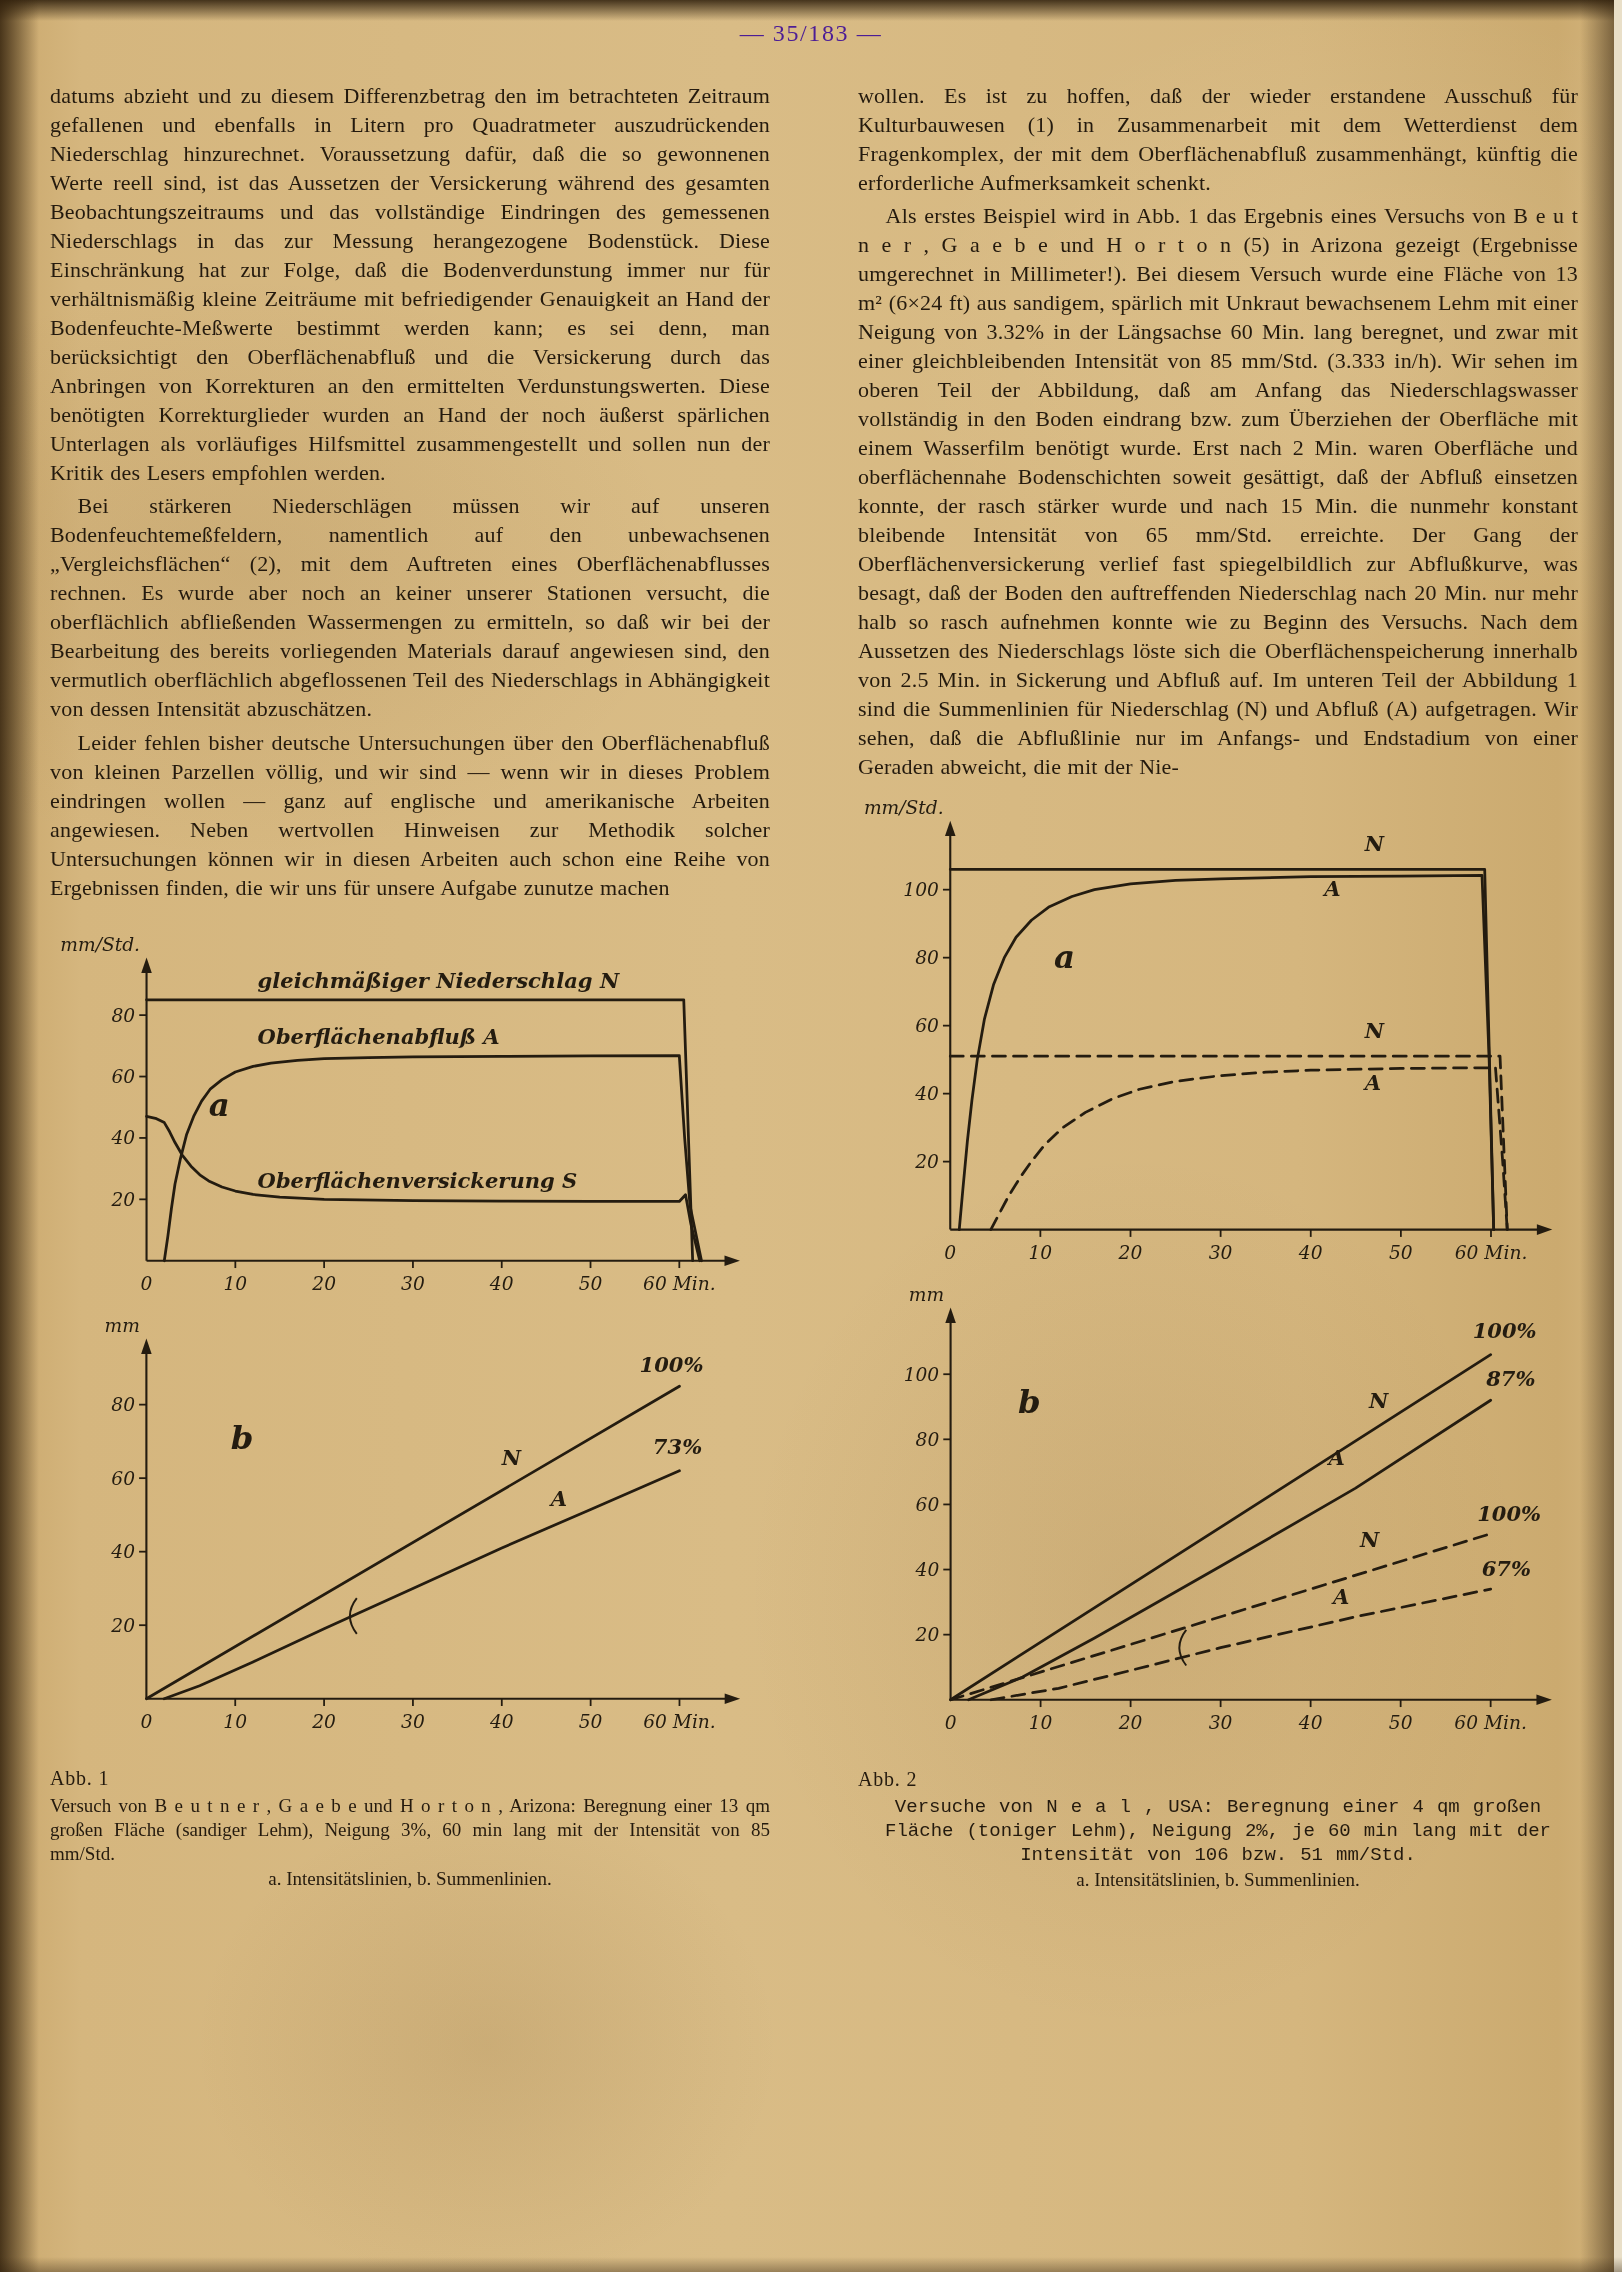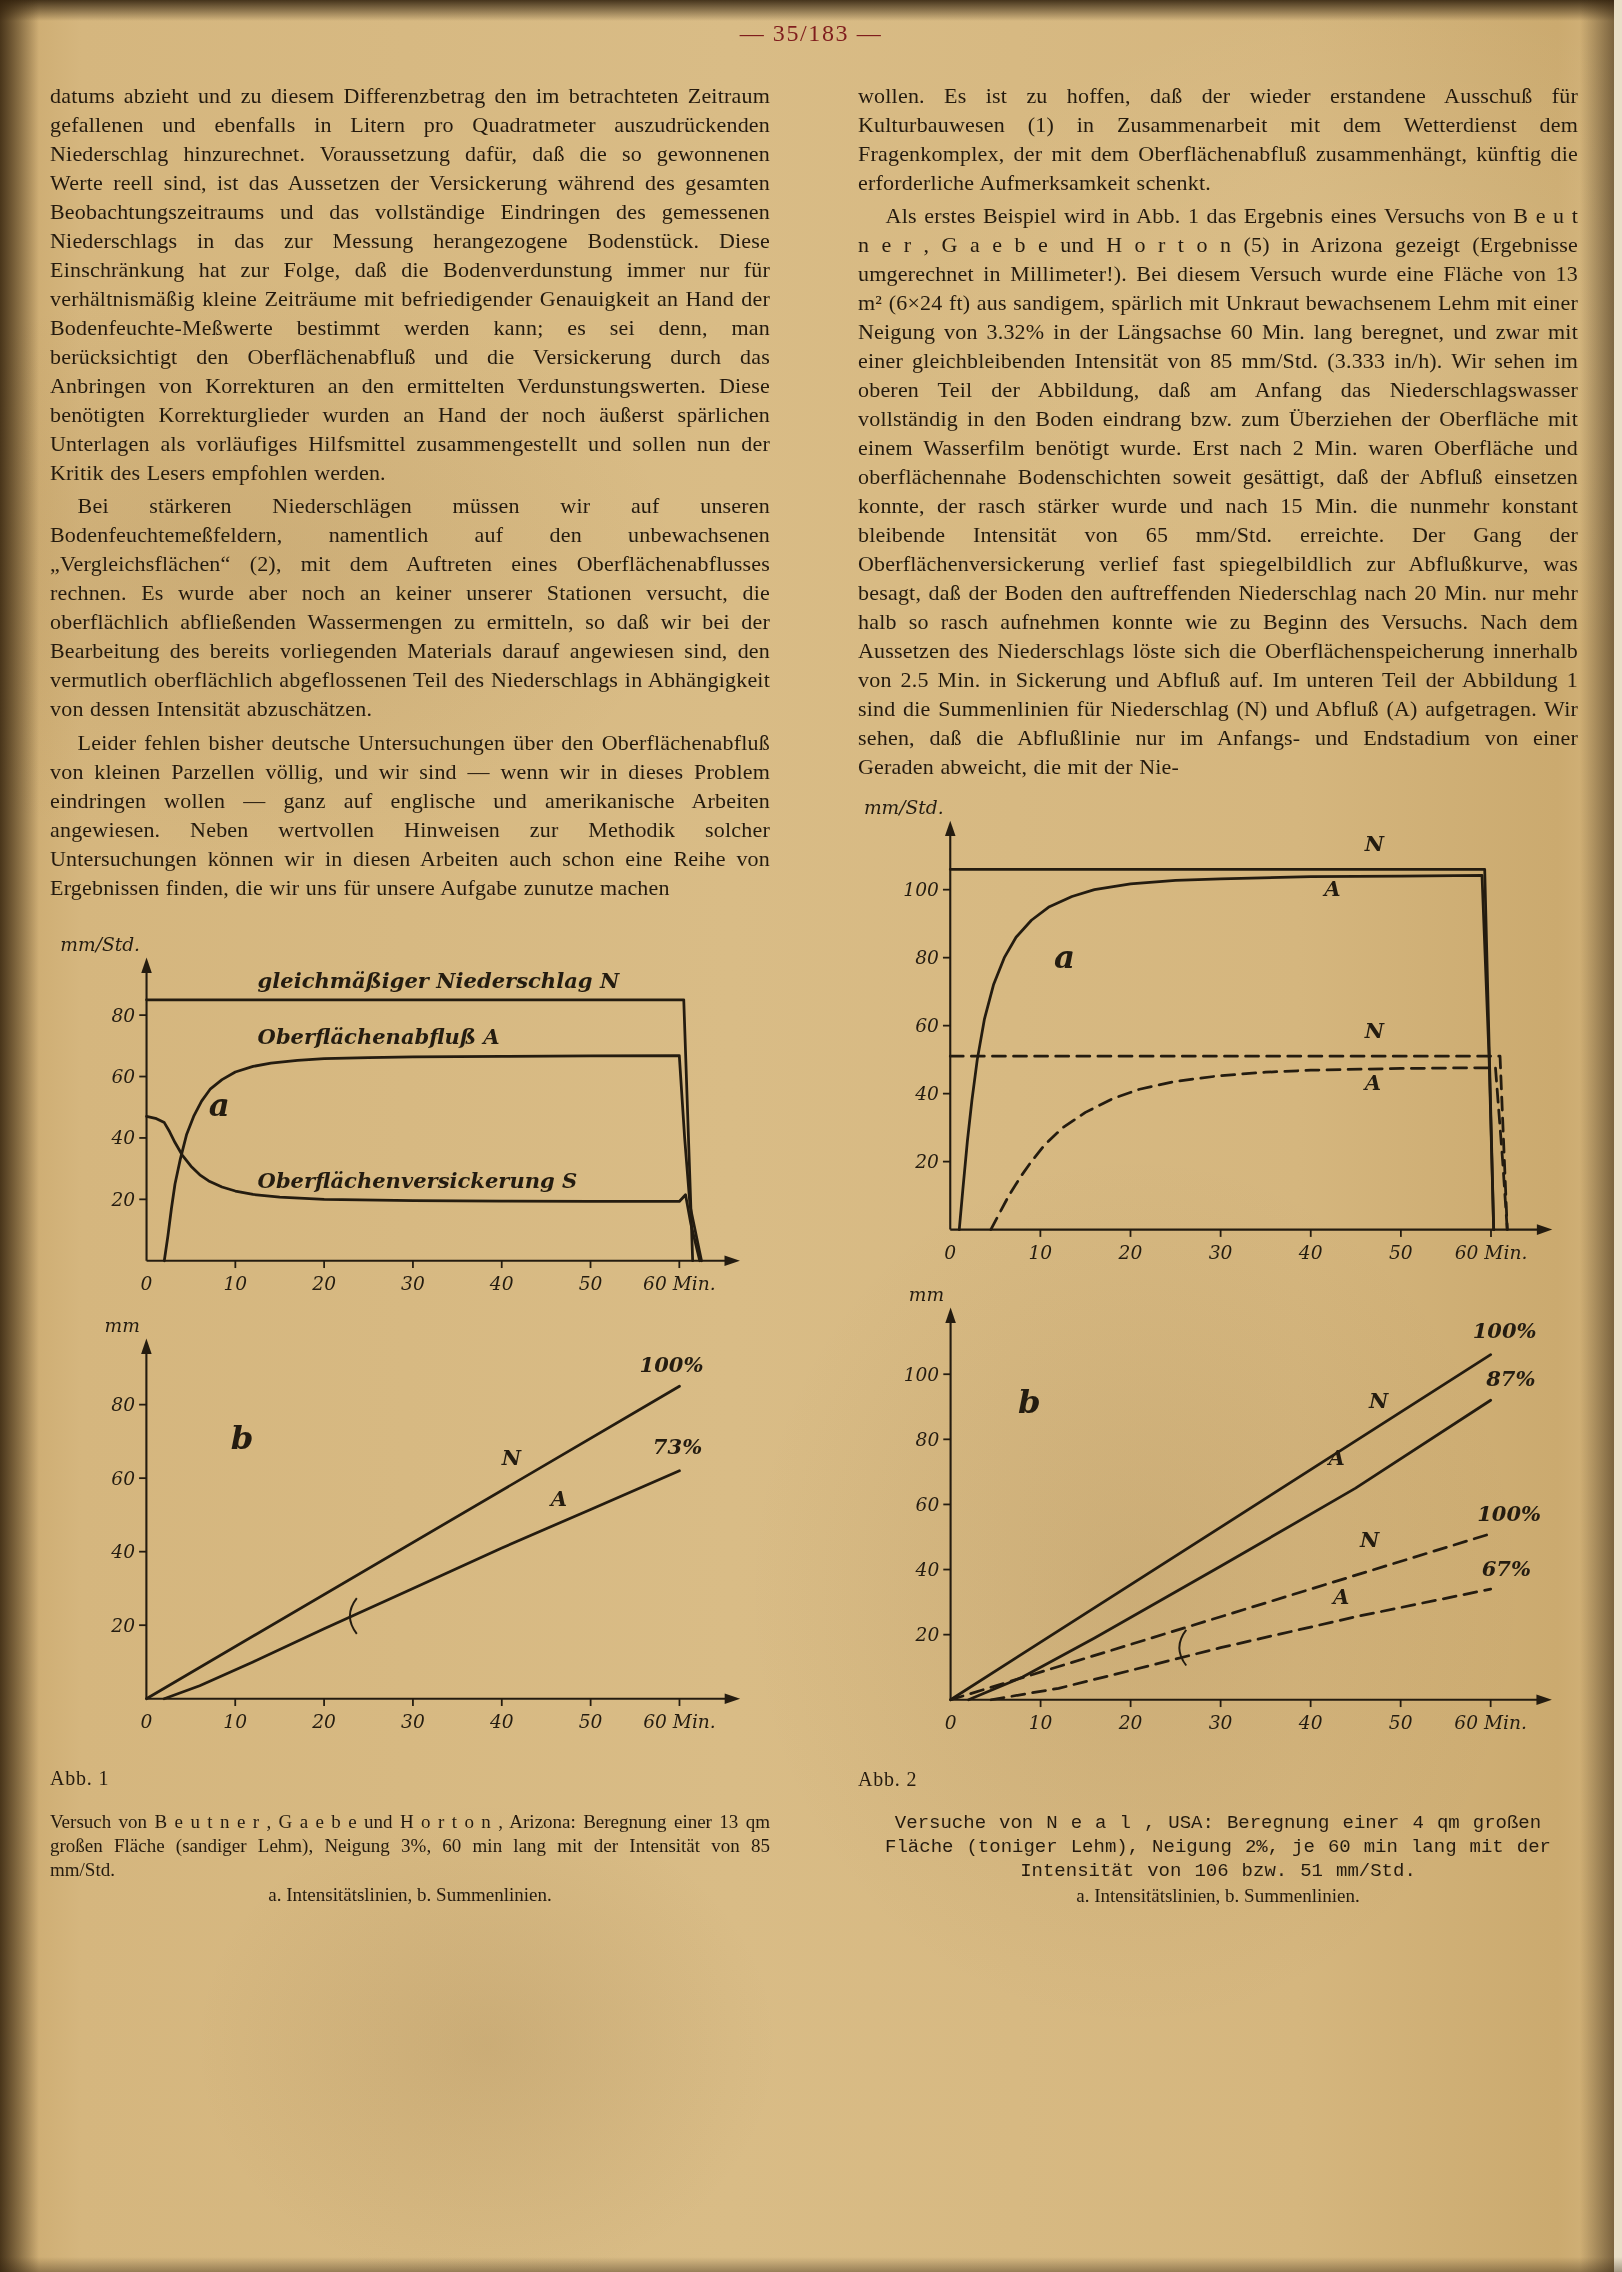--- a/index.html
+++ b/index.html
@@ -9,42 +9,42 @@
     background-color:#d5b77f;
     background-image:
       radial-gradient(730px 487px at 15% 25%, rgba(110,75,30,0.10), transparent 60%),
       radial-gradient(811px 568px at 85% 15%, rgba(255,245,215,0.14), transparent 60%),
       radial-gradient(649px 730px at 70% 70%, rgba(110,75,30,0.10), transparent 60%),
       radial-gradient(487px 406px at 30% 90%, rgba(110,75,30,0.12), transparent 60%),
       linear-gradient(90deg,#c9a76c 0%,#d5b67e 5%,#d9bc86 45%,#d5b67e 80%,#cbaa6f 96%,#d5b67e 100%);
   }
   .page{position:relative;width:100%;height:100%;}
   .page-header{
-    text-align:center;padding-top:19.5px;font-size:24px;letter-spacing:1.6px;color:#7f1d1d;
+    text-align:center;padding-top:19.5px;font-size:24px;letter-spacing:1.6px;color:#4c1d95;
   }
   .content{
     display:flex;justify-content:space-between;
     padding:34px 44px 0 50px;
     gap:36px;
   }
   .col{width:720px;}
   .col p{
     font-size:22px;line-height:29px;text-align:justify;
     margin:0 0 4.9px 0;letter-spacing:0.2px;word-spacing:0.8px;
   }
   .col p.indent{text-indent:27.6px;}
   .figure-block{margin-top:27.6px;}
   .figure-block.tight{margin-top:11.4px;}
   svg.chart{display:block;margin:0 auto;}
   .chart text{fill:#241c10;}
   .chart .tick{font:italic 23px "DejaVu Serif", serif;}
   .chart .anno{font:italic 600 26px "DejaVu Serif", serif;}
   .chart .anno.big{font-size:40px;}
   .fig-label{font-size:20px;margin-top:18px;letter-spacing:0.8px;}
-  .fig-caption{font-size:19px;line-height:24px;text-align:justify;margin-top:20px;word-spacing:1.6px;}
+  .fig-caption{font-size:19px;line-height:24px;text-align:justify;margin-top:4px;word-spacing:1.6px;}
   .fig-caption.center{text-align:center;padding:0 24px;font-family:Liberation Mono, monospace;}
   .fig-caption2{text-align:center;font-size:19px;margin-top:2.4px;}
   .edge{position:absolute;pointer-events:none;z-index:5;}
   .edge-top{top:0;left:0;right:0;height:21px;background:linear-gradient(180deg,rgba(43,28,10,0.85),rgba(43,28,10,0));}
   .edge-left{top:0;left:0;bottom:0;width:39px;background:linear-gradient(90deg,rgba(50,33,12,0.85),rgba(50,33,12,0));}
   .edge-right{top:0;right:8px;bottom:0;width:34px;background:linear-gradient(270deg,rgba(50,33,12,0.55),rgba(50,33,12,0));}
   .edge-right-strip{top:0;right:0;bottom:0;width:8px;background:#e9dfc8;}
   .edge-bottom{left:0;right:0;bottom:0;height:16px;background:linear-gradient(0deg,rgba(43,28,10,0.4),rgba(43,28,10,0));}
 </style>
 </head>

